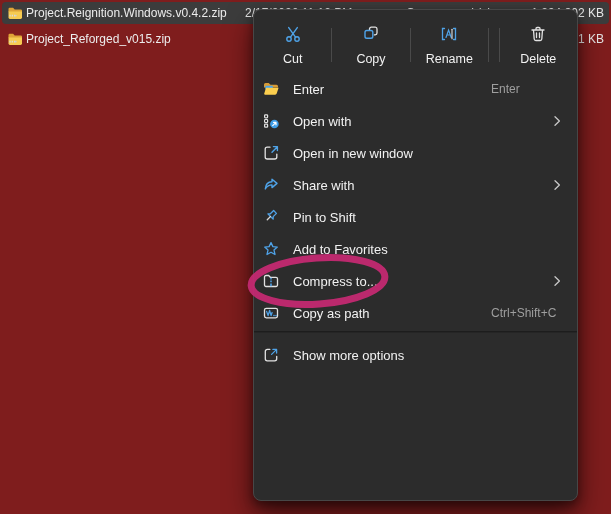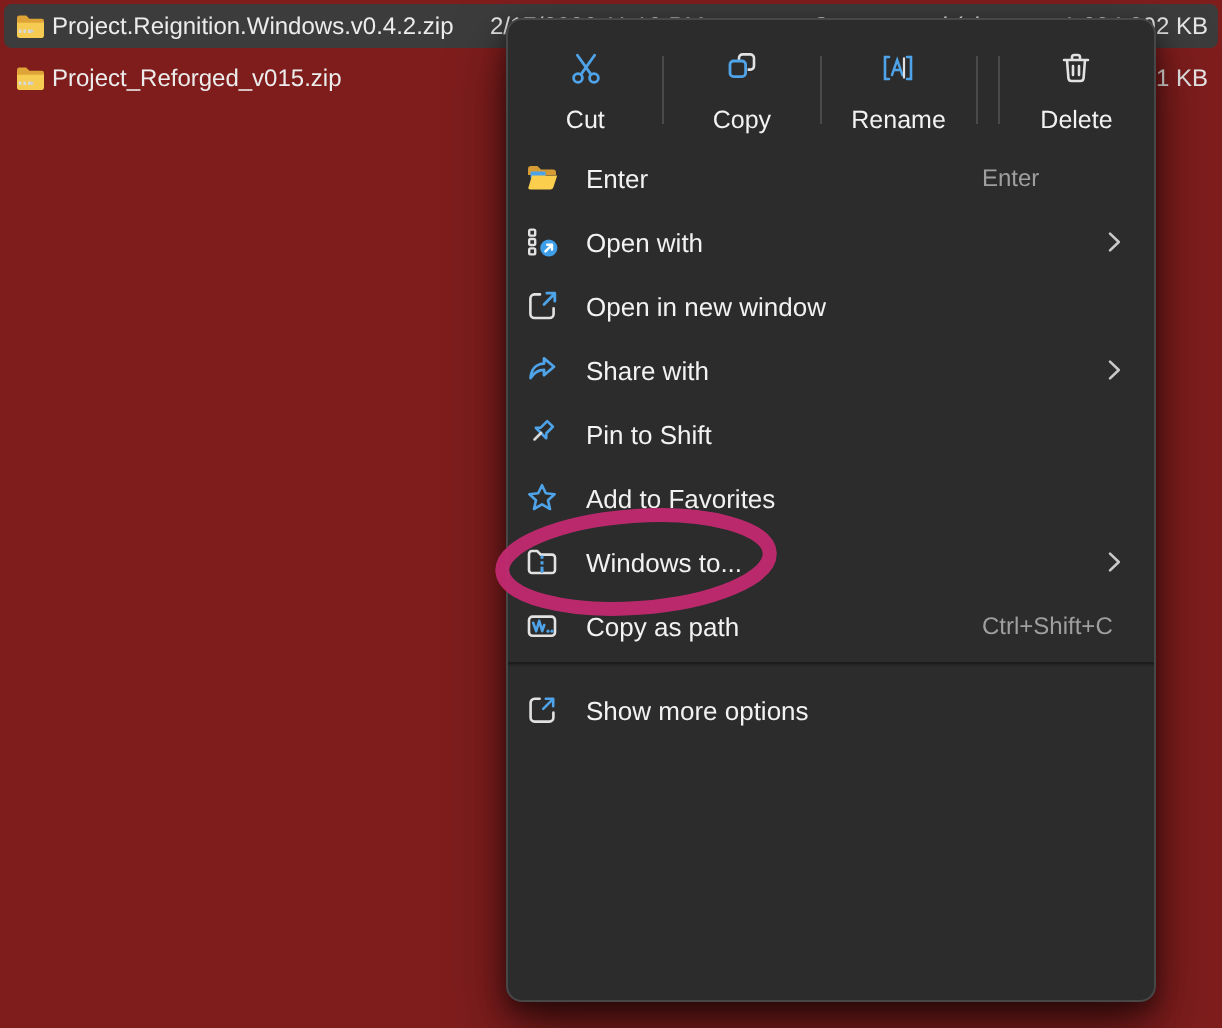--- a/index.html
+++ b/index.html
@@ -183,21 +183,21 @@
             <span class="mi-label">Add to Favorites</span>
         </div>
         <div class="menu-item">
           <span class="mi-icon">
             <svg width="20" height="20" viewBox="0 0 20 20" fill="none">
               <path d="M3.5 6A1.5 1.5 0 0 1 5 4.5h2.6l1.8 1.8h5.6A1.5 1.5 0 0 1 16.5 7.8V14a1.5 1.5 0 0 1-1.5 1.5H5A1.5 1.5 0 0 1 3.5 14Z" stroke="#e2e2e2" stroke-width="1.3"></path>
               <path d="M10 6.8v6.4" stroke="#4fa3e8" stroke-width="1.5" stroke-dasharray="1.6 1.2"></path>
               <path d="M10 13.6v1.2" stroke="#4fa3e8" stroke-width="1.5" stroke-linecap="round"></path>
             </svg>
           </span>
-            <span class="mi-label">Windows to...</span>
+            <span class="mi-label">Compress to...</span>
           <span class="mi-chevron">
             <svg width="16" height="16" viewBox="0 0 16 16" fill="none" stroke="#c9c9c9" stroke-width="1.3" stroke-linecap="round" stroke-linejoin="round">
               <path d="M6 3.8 10.4 8 6 12.2"></path>
             </svg>
           </span>
         </div>
         <div class="menu-item">
           <span class="mi-icon">
             <svg width="20" height="20" viewBox="0 0 20 20" fill="none">
               <rect x="3.5" y="5.3" width="13" height="9.6" rx="1.8" stroke="#e2e2e2" stroke-width="1.3"></rect>

